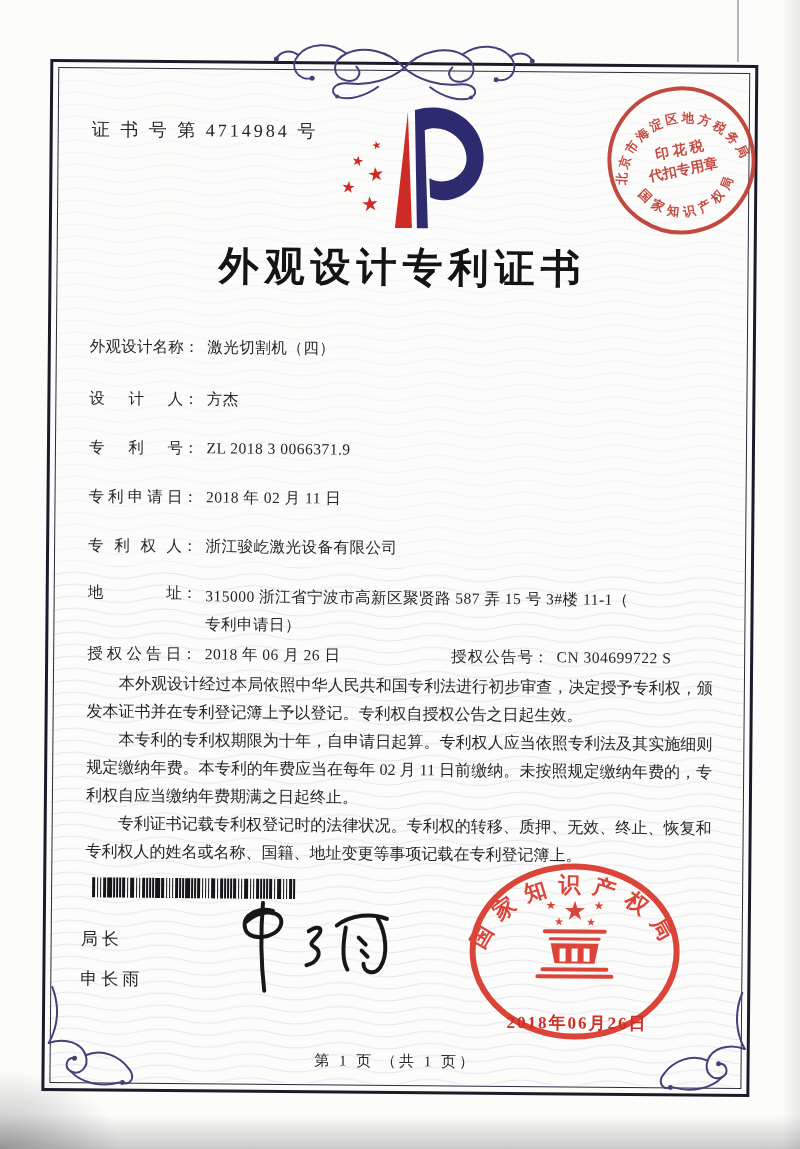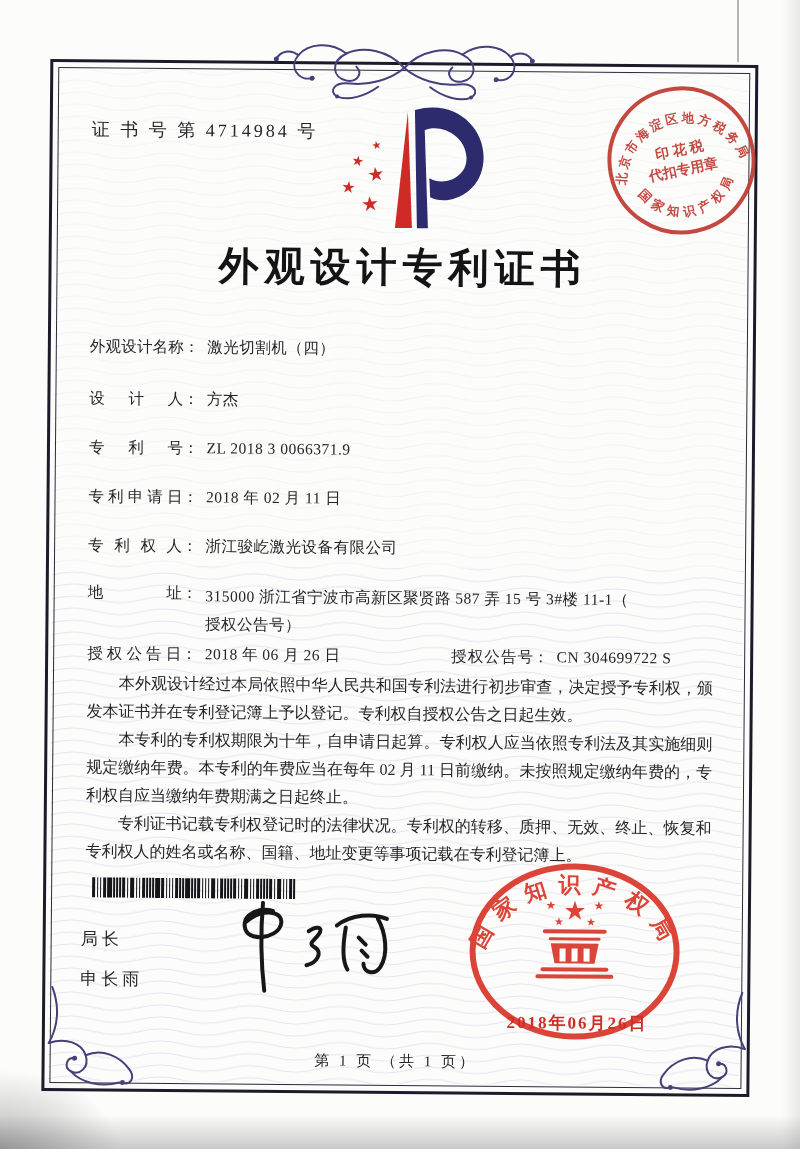--- a/index.html
+++ b/index.html
@@ -153,21 +153,21 @@
   <div class="frow r3">
     <span class="flabel">专利号</span><span class="fcolon">：</span><span class="fvalue">ZL 2018 3 0066371.9</span>
   </div>
   <div class="frow r4">
     <span class="flabel">专利申请日</span><span class="fcolon">：</span><span class="fvalue">2018 年 02 月 11 日</span>
   </div>
   <div class="frow r5">
     <span class="flabel">专利权人</span><span class="fcolon">：</span><span class="fvalue">浙江骏屹激光设备有限公司</span>
   </div>
   <div class="frow r6 addr">
-    <span class="flabel">地址</span><span class="fcolon">：</span><span class="fvalue"><span>315000 浙江省宁波市高新区聚贤路 587 弄 15 号 3#楼 11-1（</span><br><span>授权公告号）</span></span>
+    <span class="flabel">地址</span><span class="fcolon">：</span><span class="fvalue"><span>315000 浙江省宁波市高新区聚贤路 587 弄 15 号 3#楼 11-1（</span><br><span>专利申请日）</span></span>
   </div>
   <div class="frow r7">
     <span class="flabel">授权公告日</span><span class="fcolon">：</span><span class="fvalue">2018 年 06 月 26 日</span>
   </div>
   <div class="frow r7b">
     <span class="flabel">授权公告号</span><span class="fcolon">：</span><span class="fvalue">CN 304699722 S</span>
   </div>
 
   <div class="paras">
     <p>本外观设计经过本局依照中华人民共和国专利法进行初步审查，决定授予专利权，颁发本证书并在专利登记簿上予以登记。专利权自授权公告之日起生效。</p>

